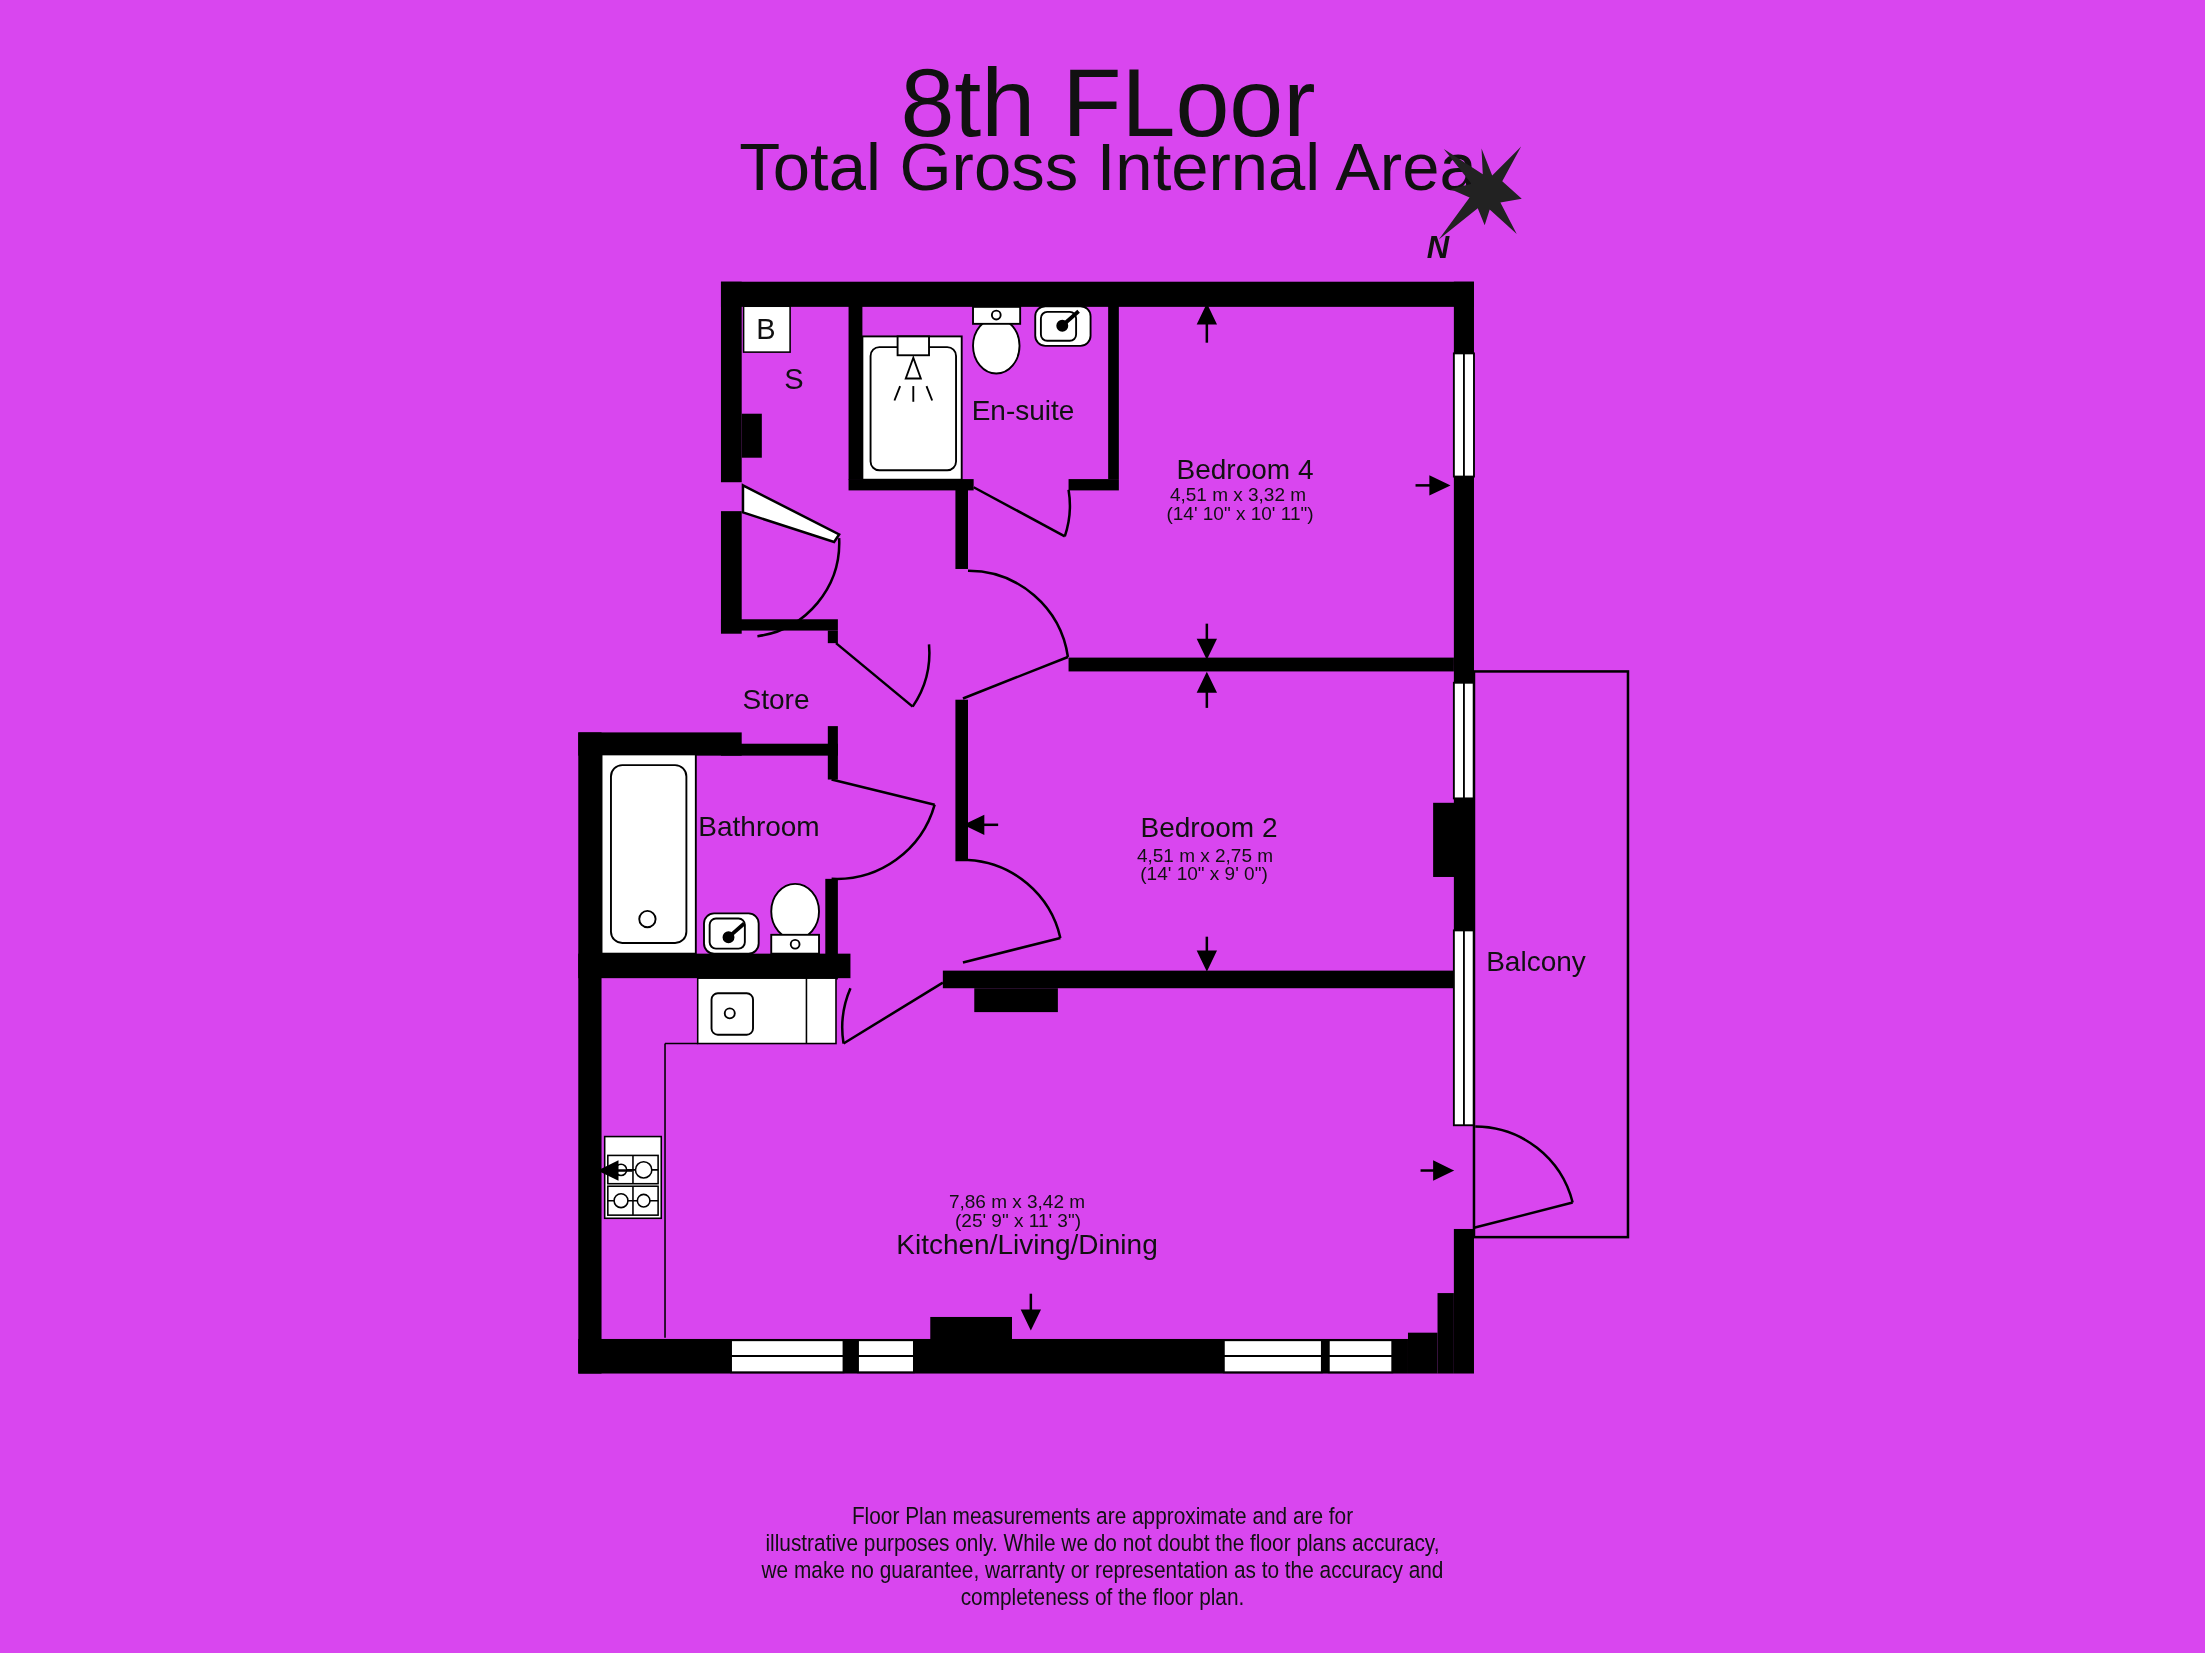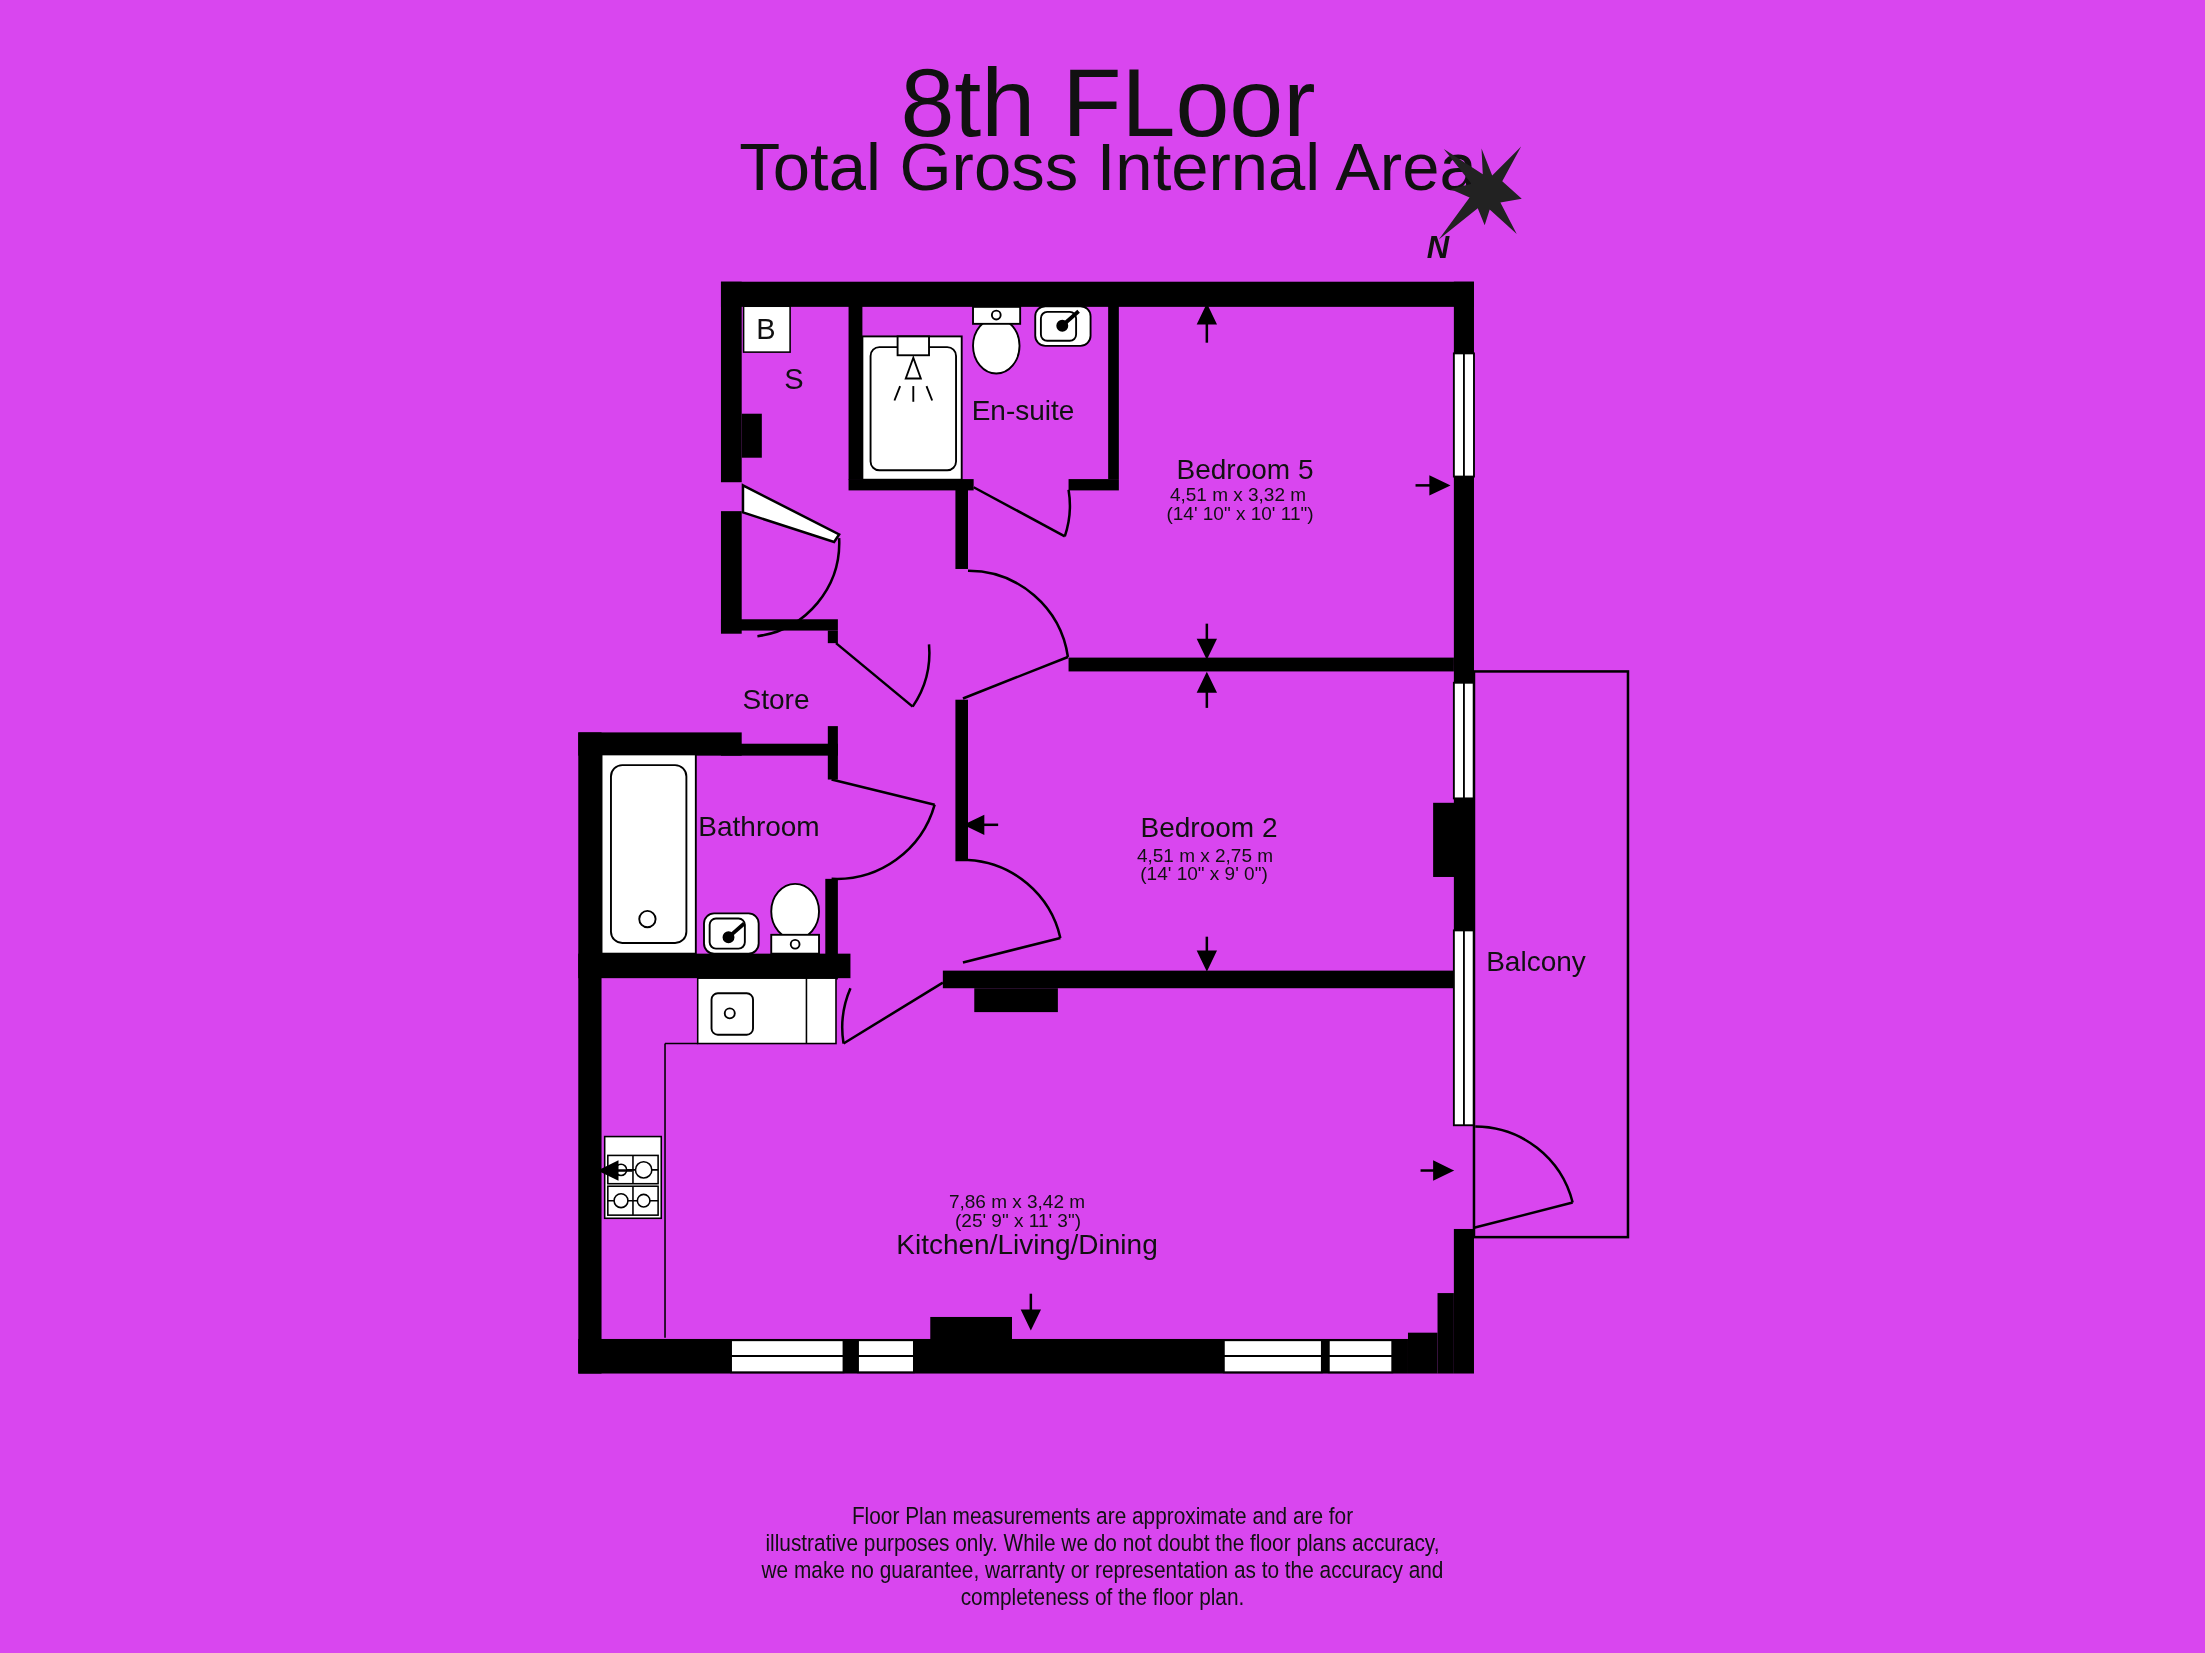--- a/index.html
+++ b/index.html
@@ -254,21 +254,21 @@
         <line x1="1640" y1="2058" x2="1640" y2="2096"></line>
           <polygon points="1640,2112 1627,2085 1653,2085"></polygon>
       </g>
     </g>
   </svg>
 
   <div class="abs ctr letter" style="left:766px;top:329px;">B</div>
   <div class="abs ctr letter" style="left:794px;top:379px;">S</div>
   <div class="abs ctr small-lab" style="left:1023px;top:411px;">En-suite</div>
 
-  <div class="abs ctr room-name" style="left:1245px;top:470px;">Bedroom 5</div>
+  <div class="abs ctr room-name" style="left:1245px;top:470px;">Bedroom 4</div>
   <div class="abs ctr room-dim" style="left:1238px;top:495px;">4,51 m x 3,32 m</div>
   <div class="abs ctr room-dim" style="left:1240px;top:514px;">(14' 10" x 10' 11")</div>
 
   <div class="abs ctr small-lab" style="left:776px;top:700px;">Store</div>
   <div class="abs ctr small-lab" style="left:759px;top:827px;">Bathroom</div>
 
   <div class="abs ctr room-name" style="left:1209px;top:828px;">Bedroom 2</div>
   <div class="abs ctr room-dim" style="left:1205px;top:856px;">4,51 m x 2,75 m</div>
   <div class="abs ctr room-dim" style="left:1204px;top:874px;">(14' 10" x 9' 0")</div>
 

